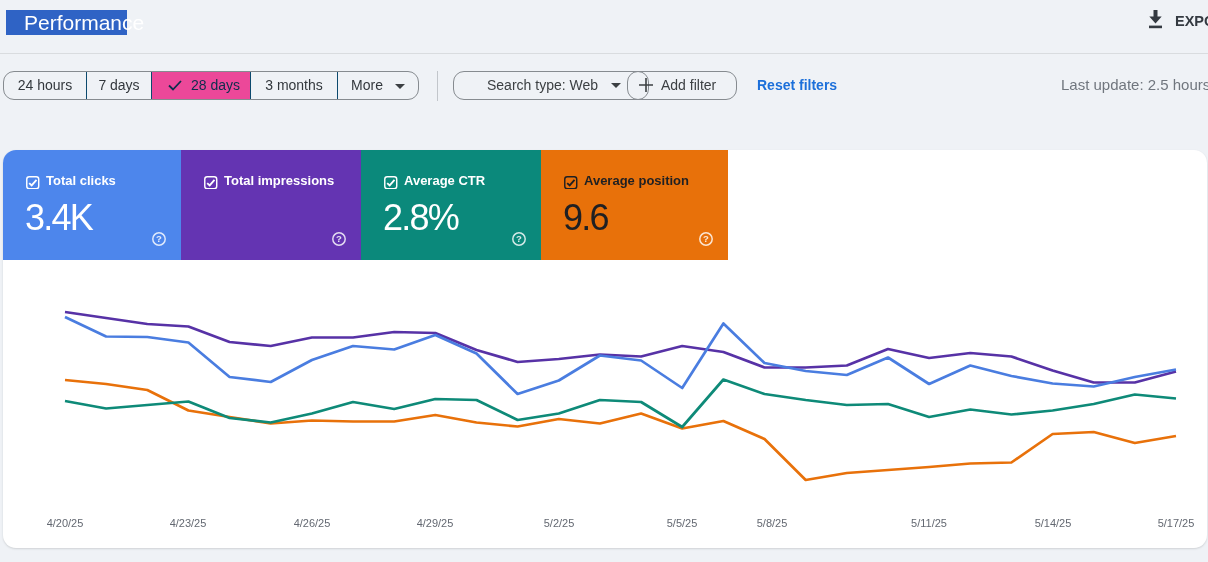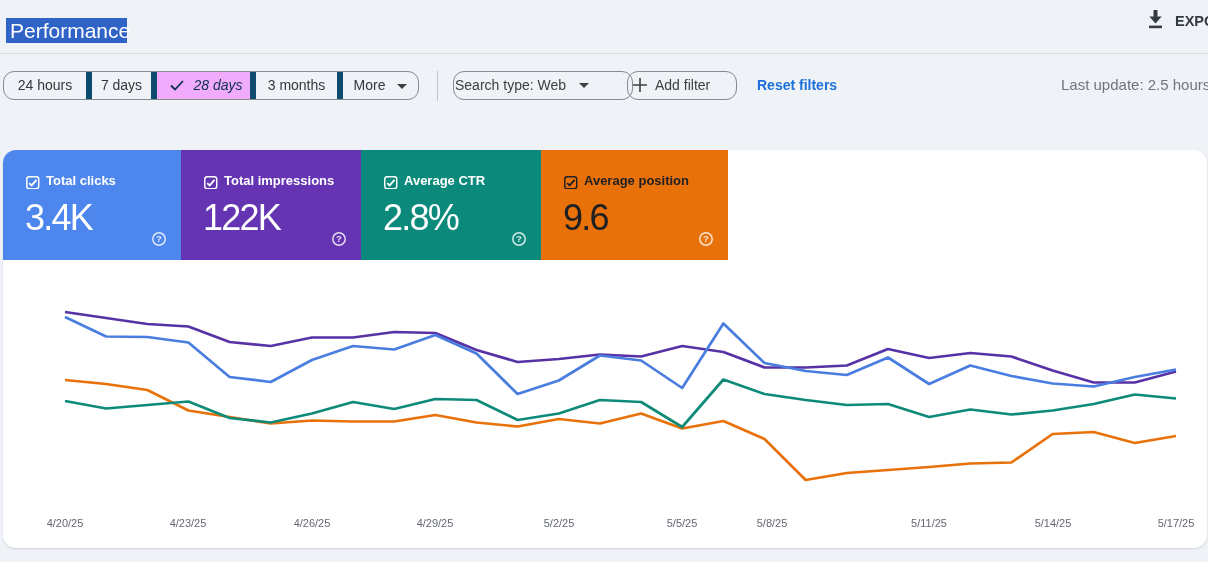--- a/index.html
+++ b/index.html
@@ -1,26 +1,26 @@
 <!DOCTYPE html>
 <html><head>
 <meta charset="utf-8">
 <style>
 * { margin:0; padding:0; box-sizing:border-box; }
 html,body { width:1208px; height:562px; overflow:hidden; }
 body { background:#eff2f6; font-family:"Liberation Sans", sans-serif; position:relative; }
-.sel { position:absolute; left:6px; top:18px; width:121px; height:25px; background:#2f63c5; color:#fff; font-size:21px; line-height:25px; padding-left:4px; white-space:nowrap; }
+.sel { position:absolute; left:6px; top:10px; width:121px; height:25px; background:#2f63c5; color:#fff; font-size:21px; line-height:25px; padding-left:18px; white-space:nowrap; }
 .topline { position:absolute; left:0; top:53px; width:1208px; height:1px; background:#d9dcdf; }
 .export { position:absolute; top:10px; left:1147px; width:100px; height:22px; }
 .export span { position:absolute; left:28px; top:2.6px; font-size:14.5px; font-weight:bold; letter-spacing:0; color:#343a41; white-space:nowrap; }
 
 .group { position:absolute; left:3px; top:70.5px; height:29.5px; display:flex; background:transparent; border:1px solid #868b90; border-radius:11px; overflow:hidden; }
-.seg { font-size:14px; color:#33383d; line-height:27px; text-align:center; border-left:6px solid #0c4a6e; display:flex; align-items:center; justify-content:center; }
+.seg { font-size:14px; color:#33383d; line-height:27px; text-align:center; border-left:1px solid #0c4a6e; display:flex; align-items:center; justify-content:center; }
 .seg:first-child { border-left:none; }
-.seg.on { background:#f0abfc; color:#0d2e4d;font-style:italic; }
+.seg.on { background:#ec4899; color:#0d2e4d; }
 .vdiv { position:absolute; left:437px; top:70.5px; width:1px; height:30px; background:#c2c6cb; }
 .pill { position:absolute; top:70.5px; height:29.5px; background:transparent; border:1px solid #868b90; border-radius:11px; display:flex; align-items:center; font-size:14px; color:#3c4043; }
 .reset { position:absolute; left:757px; top:71px; height:29px; line-height:28px; font-size:14px; font-weight:bold; color:#1b6fda; }
 .lastupd { position:absolute; left:1061px; top:71px; height:29px; line-height:28px; font-size:15px; color:#70767e; white-space:nowrap; }
 
 .panel { position:absolute; left:3px; top:150px; width:1204px; height:398px; background:#fff; border-radius:13px; box-shadow:0 1px 2px rgba(60,64,67,.18); }
 .cards { position:absolute; left:3px; top:150px; display:flex; }
 .card { position:relative; height:110px;padding-left:48px; }
 .c1 { width:178px; background:#4d86ec; border-top-left-radius:13px; }
 .c2 { width:180px; background:#6434b2; }
@@ -52,24 +52,24 @@
   <div class="seg" style="width:65px">7 days</div>
   <div class="seg on" style="width:99px; padding-left:6px"><svg width="14" height="11" viewBox="0 0 14 11" style="margin-right:9px">
         <path d="M1 5.5 L5 9.5 L13 1" stroke="#0d2e4d" stroke-width="1.8" fill="none"></path>
       </svg>28 days</div>
   <div class="seg" style="width:87px">3 months</div>
   <div class="seg" style="width:81px">More<svg width="10" height="5" viewBox="0 0 10 5" style="margin-left:12px;margin-top:2px">
         <path d="M0 0 L5 5 L10 0 Z" fill="#3c4043"></path>
       </svg></div>
 </div>
 <div class="vdiv"></div>
-<div class="pill" style="left:453px; width:180px; padding-left:1px;">Search type: Web<svg width="10" height="5" viewBox="0 0 10 5" style="margin-left:13px">
+<div class="pill" style="left:453px; width:196px; padding-left:33px;">Search type: Web<svg width="10" height="5" viewBox="0 0 10 5" style="margin-left:13px">
       <path d="M0 0 L5 5 L10 0 Z" fill="#3c4043"></path>
     </svg></div>
-<div class="pill" style="left:627px; width:110px; padding-left:5px;"><svg width="14" height="14" viewBox="0 0 14 14" style="margin-right:8px">
+<div class="pill" style="left:627px; width:110px; padding-left:11px;"><svg width="14" height="14" viewBox="0 0 14 14" style="margin-right:8px">
       <path d="M7 0 V14 M0 7 H14" stroke="#3c4043" stroke-width="1.6"></path>
     </svg>Add filter</div>
 <div class="reset">Reset filters</div>
 <div class="lastupd">Last update: 2.5 hours ago</div>
 
 <div class="panel"></div>
 <div class="cards">
   <div class="card c1">
     <svg class="cb" viewBox="0 0 14 14">
         <rect x="0.8" y="0.8" width="12.4" height="12.4" rx="2.6" fill="none" stroke="#fff" stroke-width="1.5"></rect>
@@ -81,21 +81,20 @@
         <circle cx="7" cy="7" r="6.2" fill="none" stroke="rgba(255,255,255,.82)" stroke-width="1.5"></circle>
         <text x="7" y="10.2" font-size="9.5" font-weight="bold" fill="rgba(255,255,255,.85)" text-anchor="middle" font-family="Liberation Sans">?</text>
       </svg>
   </div>
   <div class="card c2">
     <svg class="cb" viewBox="0 0 14 14">
         <rect x="0.8" y="0.8" width="12.4" height="12.4" rx="2.6" fill="none" stroke="#fff" stroke-width="1.5"></rect>
         <path d="M3.3 7.3 L5.9 9.8 L10.9 4.1" stroke="#fff" stroke-width="1.9" fill="none"></path>
       </svg>
     <div class="clabel">Total impressions</div>
-    <div class="cval">122K</div>
     <svg class="qm" viewBox="0 0 14 14">
         <circle cx="7" cy="7" r="6.2" fill="none" stroke="rgba(255,255,255,.82)" stroke-width="1.5"></circle>
         <text x="7" y="10.2" font-size="9.5" font-weight="bold" fill="rgba(255,255,255,.85)" text-anchor="middle" font-family="Liberation Sans">?</text>
       </svg>
   </div>
   <div class="card c3">
     <svg class="cb" viewBox="0 0 14 14">
         <rect x="0.8" y="0.8" width="12.4" height="12.4" rx="2.6" fill="none" stroke="#fff" stroke-width="1.5"></rect>
         <path d="M3.3 7.3 L5.9 9.8 L10.9 4.1" stroke="#fff" stroke-width="1.9" fill="none"></path>
       </svg>

